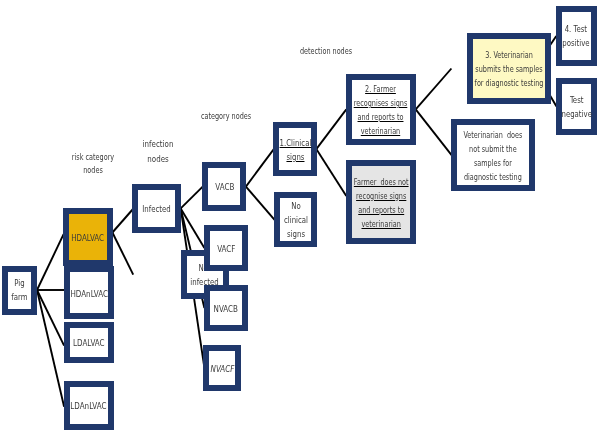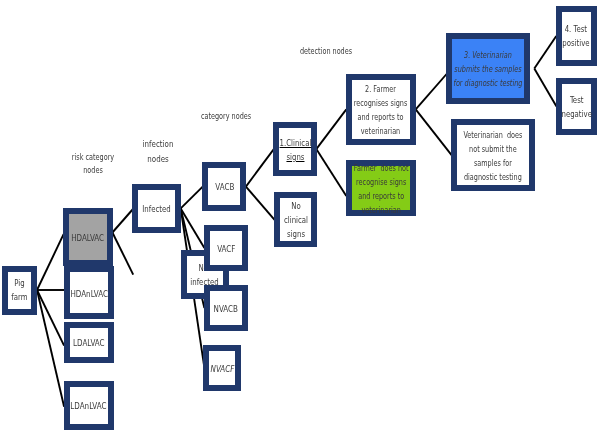--- a/index.html
+++ b/index.html
@@ -39,21 +39,21 @@
       <line x1="316.3" y1="149.1" x2="346.3" y2="195.9" stroke="#000000" stroke-width="1.9"></line>
       <line x1="415.7" y1="109.4" x2="451.4" y2="68.5" stroke="#000000" stroke-width="1.9"></line>
       <line x1="415.7" y1="109.4" x2="451.6" y2="155.1" stroke="#000000" stroke-width="1.9"></line>
       <line x1="534.3" y1="68.5" x2="556.3" y2="36" stroke="#000000" stroke-width="1.9"></line>
       <line x1="534.3" y1="68.5" x2="556.5" y2="106.5" stroke="#000000" stroke-width="1.9"></line>
     </svg>
   <div id="node-layer">
       <div class="node" style="left: 2px; top: 265.7px; width: 35.4px; height: 48.9px; border-color: rgb(32, 56, 107); background: rgb(255, 255, 255);">
         <div class="lbl two" style="transform: scaleX(0.86); color: rgb(58, 58, 58);"><div>Pig</div><div>farm</div></div>
       </div>
-      <div class="node" style="left: 63px; top: 208.1px; width: 50.1px; height: 58px; border-color: rgb(32, 56, 107); background: #a3a3a3;">
+      <div class="node" style="left: 63px; top: 208.1px; width: 50.1px; height: 58px; border-color: rgb(32, 56, 107); background: #eab308;">
         <div class="lbl" style="transform: scaleX(0.885); color: rgb(58, 58, 58);"><div>HDALVAC</div></div>
       </div>
       <div class="node" style="left: 64px; top: 266.3px; width: 50px; height: 53px; border-color: rgb(32, 56, 107); background: rgb(255, 255, 255);">
         <div class="lbl" style="transform: scaleX(0.885); color: rgb(58, 58, 58);"><div>HDAnLVAC</div></div>
       </div>
       <div class="node" style="left: 63.5px; top: 321.9px; width: 50px; height: 41px; border-color: rgb(32, 56, 107); background: rgb(255, 255, 255);">
         <div class="lbl" style="transform: scaleX(0.885); color: rgb(58, 58, 58);"><div>LDALVAC</div></div>
       </div>
       <div class="node" style="left: 63.5px; top: 381.2px; width: 50px; height: 48.8px; border-color: rgb(32, 56, 107); background: rgb(255, 255, 255);">
         <div class="lbl" style="transform: scaleX(0.885); color: rgb(58, 58, 58);"><div>LDAnLVAC</div></div>
@@ -75,27 +75,27 @@
       </div>
       <div class="node" style="left: 203px; top: 345px; width: 38px; height: 45.9px; border-color: rgb(32, 56, 107); background: rgb(255, 255, 255); font-style: italic;">
         <div class="lbl" style="transform: scaleX(0.885); color: rgb(58, 58, 58);"><div>NVACF</div></div>
       </div>
       <div class="node" style="left: 273.2px; top: 122.2px; width: 43.7px; height: 53.8px; border-color: rgb(32, 56, 107); background: rgb(255, 255, 255); text-decoration: underline;">
         <div class="lbl two" style="transform: scaleX(0.86); top: 1.2px; color: rgb(58, 58, 58);"><div>1.Clinical</div><div>signs</div></div>
       </div>
       <div class="node" style="left: 274px; top: 192.3px; width: 43px; height: 55px; border-color: rgb(32, 56, 107); background: rgb(255, 255, 255);">
         <div class="lbl multi" style="transform: scaleX(0.86); top: 0px; color: rgb(58, 58, 58);"><div>No</div><div>clinical</div><div>signs</div></div>
       </div>
-      <div class="node" style="left: 345.7px; top: 73.9px; width: 70.6px; height: 71px; border-color: rgb(32, 56, 107); background: rgb(255, 255, 255);">
+      <div class="node" style="left: 345.7px; top: 73.9px; width: 70.6px; height: 71px; border-color: rgb(32, 56, 107); background: rgb(255, 255, 255); text-decoration: underline;">
         <div class="lbl multi" style="color: rgb(58, 58, 58);"><div>2. Farmer</div><div>recognises signs</div><div>and reports to</div><div>veterinarian</div></div>
       </div>
-      <div class="node" style="left: 345.7px; top: 159.9px; width: 70.6px; height: 56px; border-color: rgb(32, 56, 107); background: #84cc16;">
+      <div class="node" style="left: 345.7px; top: 159.9px; width: 70.6px; height: 84px; border-color: rgb(32, 56, 107); background: #e5e5e5; text-decoration: underline;">
         <div class="lbl multi" style="color: rgb(58, 58, 58);"><div>Farmer  does not</div><div>recognise signs</div><div>and reports to</div><div>veterinarian</div></div>
       </div>
-      <div class="node" style="left: 446px; top: 33.2px; width: 84.1px; height: 70.7px; border-color: rgb(32, 56, 107); background: #3b82f6; font-style: italic;">
+      <div class="node" style="left: 467px; top: 33.2px; width: 84.1px; height: 70.7px; border-color: rgb(32, 56, 107); background: #fef9c3;">
         <div class="lbl multi" style="color: rgb(58, 58, 58);"><div>3. Veterinarian</div><div>submits the samples</div><div>for diagnostic testing</div></div>
       </div>
       <div class="node" style="left: 451px; top: 119.1px; width: 83.9px; height: 72.1px; border-color: rgb(32, 56, 107); background: rgb(255, 255, 255);">
         <div class="lbl multi" style="color: rgb(58, 58, 58);"><div>Veterinarian  does</div><div>not submit the</div><div>samples for</div><div>diagnostic testing</div></div>
       </div>
       <div class="node" style="left: 555.7px; top: 6px; width: 41.2px; height: 60px; border-color: rgb(32, 56, 107); background: rgb(255, 255, 255);">
         <div class="lbl two" style="transform: scaleX(0.86); color: rgb(58, 58, 58);"><div>4. Test</div><div>positive</div></div>
       </div>
       <div class="node" style="left: 555.9px; top: 78.1px; width: 41px; height: 56.9px; border-color: rgb(32, 56, 107); background: rgb(255, 255, 255);">
         <div class="lbl two" style="transform: scaleX(0.86); color: rgb(58, 58, 58);"><div>Test</div><div>negative</div></div>

